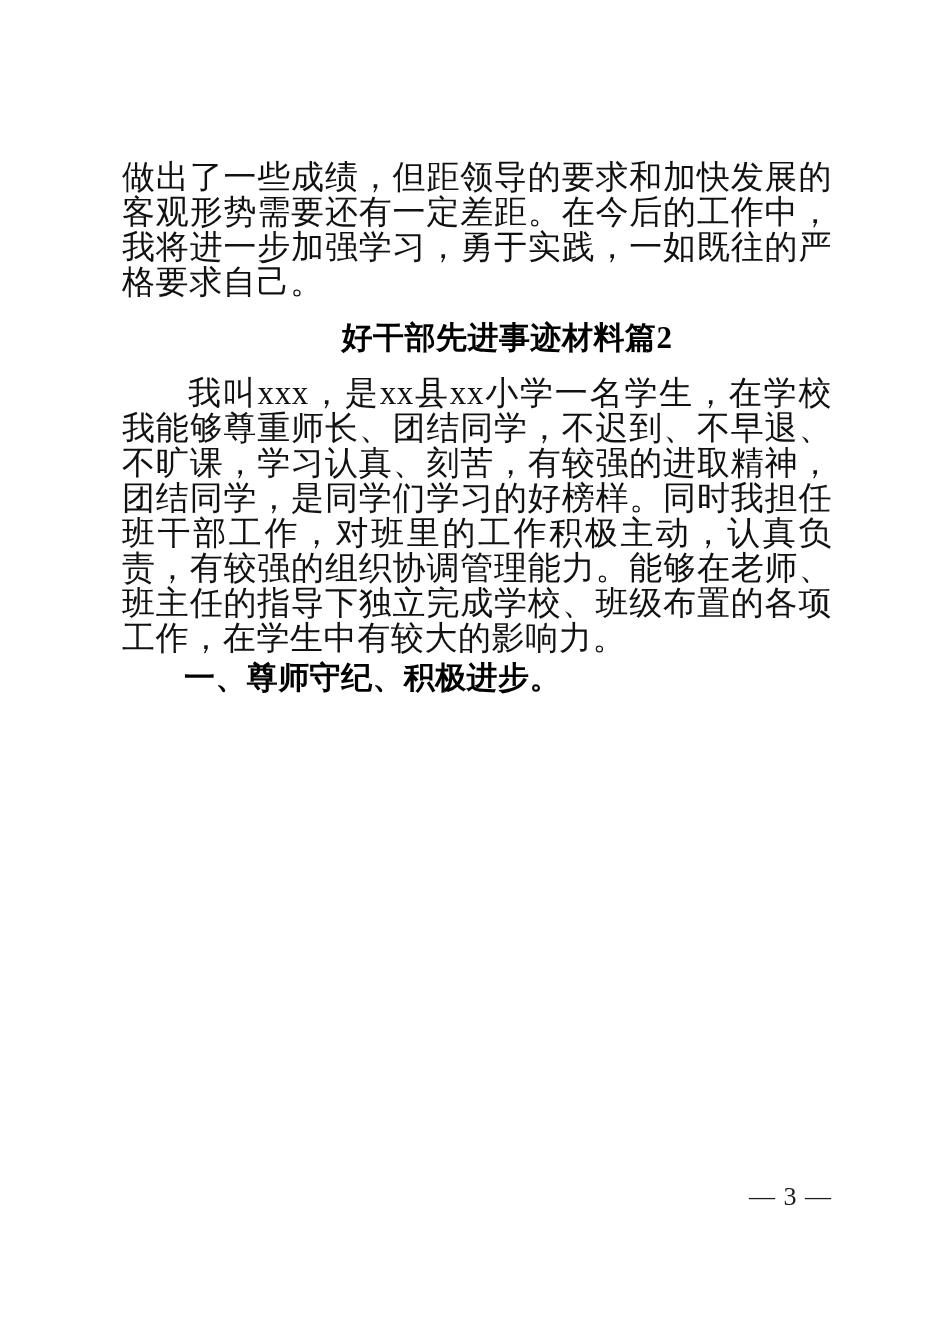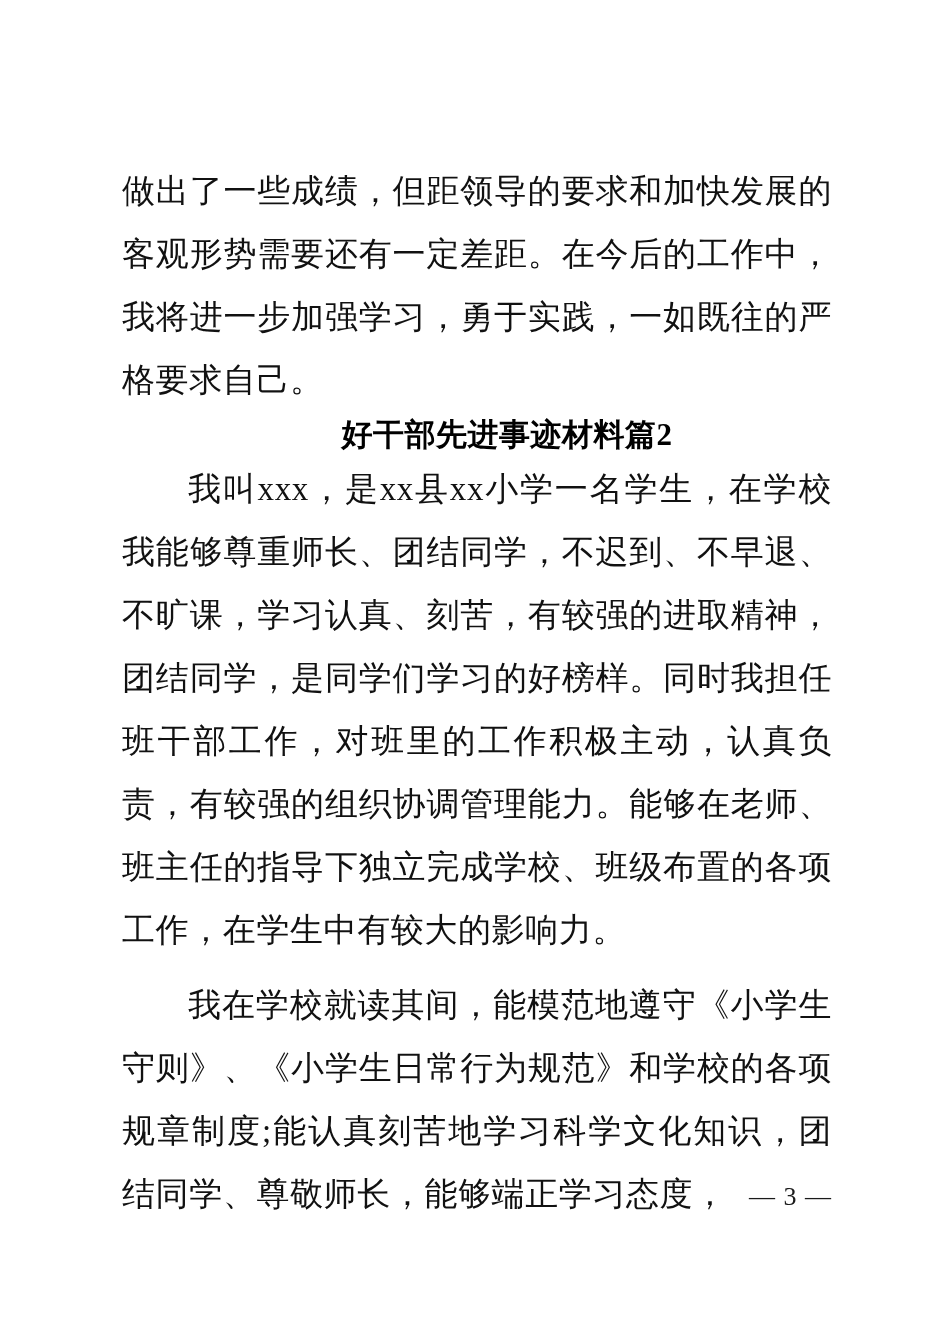--- a/index.html
+++ b/index.html
@@ -28,21 +28,21 @@
     position: absolute;
     left: 122px;
     top: 160px;
     width: 710px;
   }
 
   
   .para {
     font-family: "Liberation Serif", "DejaVu Serif", serif;
     font-size: 33px;
-    line-height: 63px;
+    line-height: 35px;
     letter-spacing: 0.6px;
     text-align: justify;
     text-justify: inter-character;
     text-align-last: left;
     margin: 0;
     color: #111111;
     font-weight: 400;
   }
   .para.indent {
     text-indent: 2em;
@@ -52,21 +52,21 @@
   }
 
   
   .doc-title {
     font-family: "Liberation Serif", "DejaVu Serif", serif;
     font-weight: 700;
     font-size: 31px;
     line-height: 44.2px;
     letter-spacing: 0.5px;
     text-align: center;
-    margin: 1px;
+    margin: 16px;
     padding-left: 60px; 
     color: #000000;
     white-space: nowrap;
   }
 
   
   .section-heading {
     font-family: "Liberation Sans", "DejaVu Sans", sans-serif;
     font-weight: 700;
     font-size: 31px;
@@ -98,20 +98,20 @@
 
   <div class="content">
 
     <p class="para">做出了一些成绩，但距领导的要求和加快发展的客观形势需要还有一定差距。在今后的工作中，我将进一步加强学习，勇于实践，一如既往的严格要求自己。</p>
 
     <h2 class="doc-title">好干部先进事迹材料篇2</h2>
 
 
     <p class="para indent">我叫xxx，是xx县xx小学一名学生，在学校我能够尊重师长、团结同学，不迟到、不早退、不旷课，学习认真、刻苦，有较强的进取精神，团结同学，是同学们学习的好榜样。同时我担任班干部工作，对班里的工作积极主动，认真负责，有较强的组织协调管理能力。能够在老师、班主任的指导下独立完成学校、班级布置的各项工作，在学生中有较大的影响力。</p>
 
+    <h3 class="section-heading">一、尊师守纪、积极进步。</h3>
 
-    <p class="para indent">我在学校就读其间，能模范地遵守《小学生守则》、《小学生日常行为规范》和学校的各项规章制度;能认真刻苦地学习科学文化知识，团结同学、尊敬师长，能够端正学习态度，</p>
 
   </div>
 
   <div class="page-footer">— 3 —</div>
 
 </div>
 
 </body></html>

